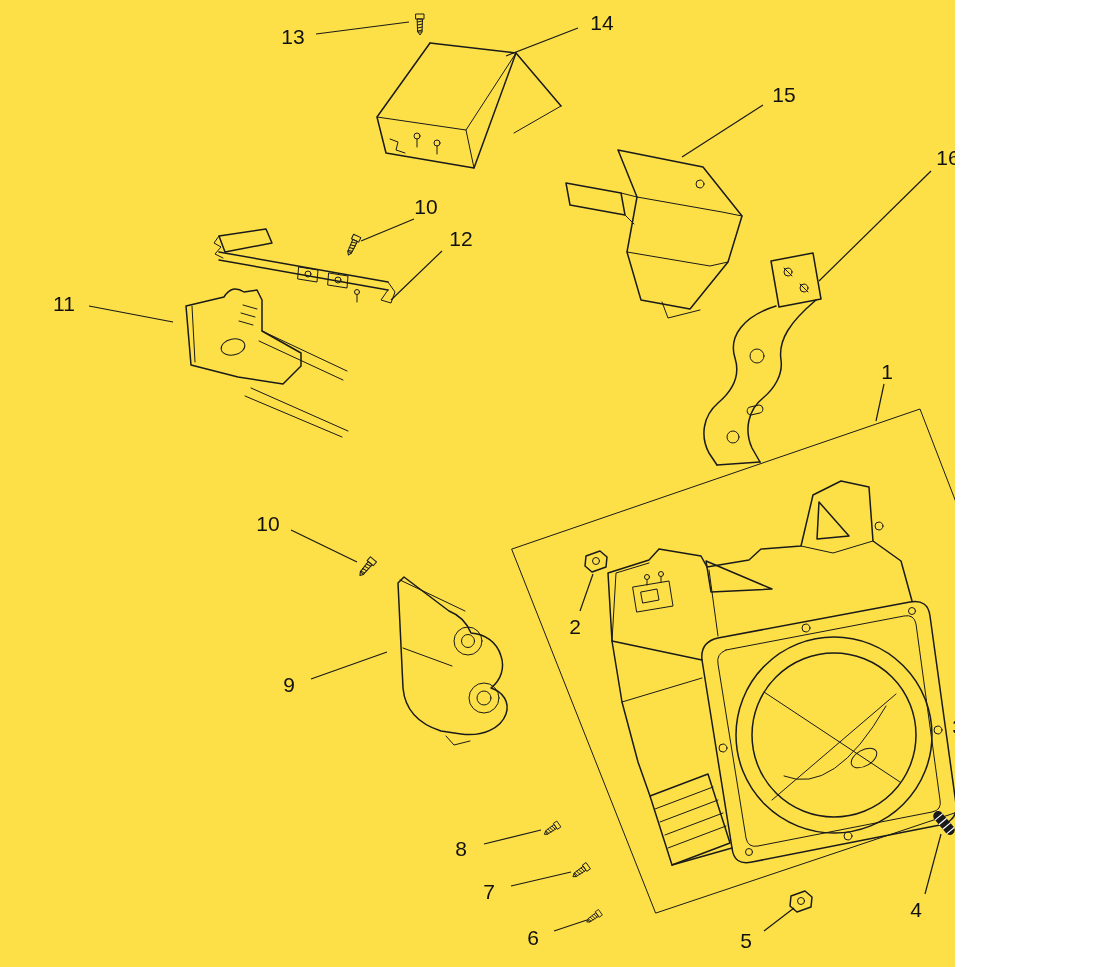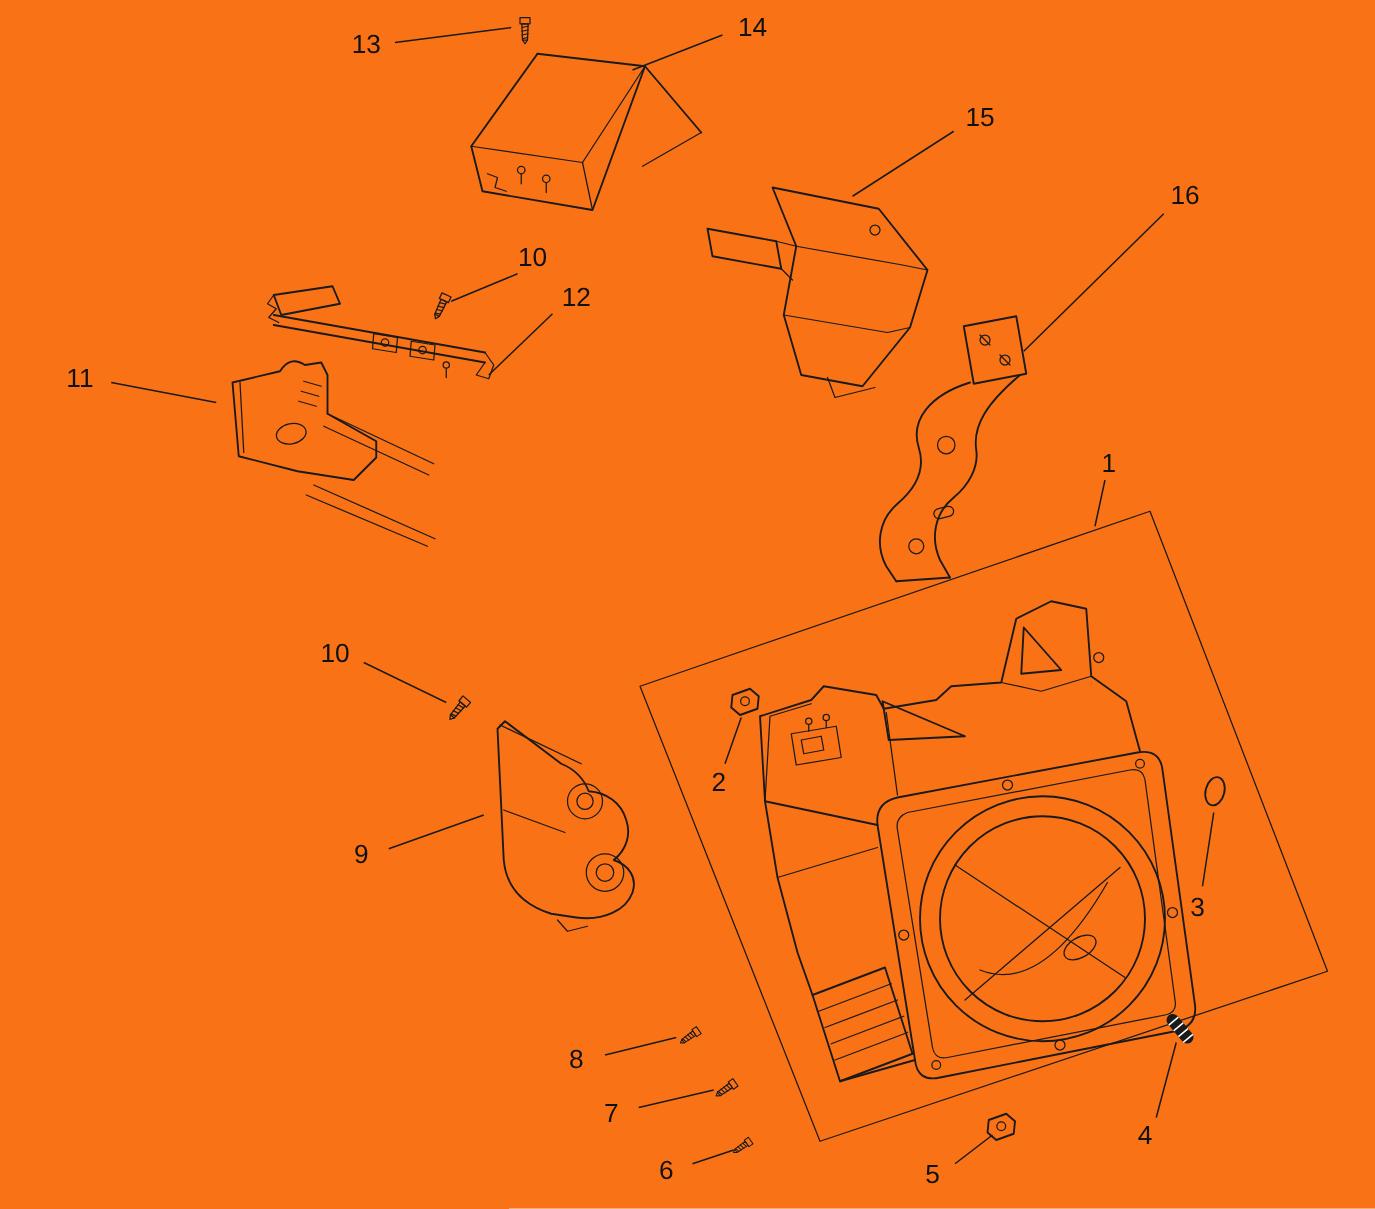--- a/index.html
+++ b/index.html
@@ -1,16 +1,16 @@
 <!DOCTYPE html>
 <html><head>
 <meta charset="utf-8">
 <style>
   html,body{margin:0;padding:0;background:#ffffff;}
-  .stage{position:relative;width:1100px;height:967px;background:#f97316;overflow:hidden;
+  .stage{position:relative;width:955px;height:967px;background:#fde047;overflow:hidden;
          font-family:"Liberation Sans", sans-serif;}
   svg{display:block;}
   .s{fill:none;stroke:#1a1a1a;stroke-width:1.5;stroke-linecap:round;stroke-linejoin:round;}
   .t{fill:none;stroke:#1a1a1a;stroke-width:1;stroke-linecap:round;stroke-linejoin:round;}
   .f{fill:#1a1a1a;stroke:none;}
   .w{stroke:#ffffff;stroke-width:1.2;}
   .leader{stroke:#1a1a1a;stroke-width:1.2;fill:none;}
   .callout{font-family:"Liberation Sans", sans-serif;font-size:21px;fill:#111111;text-anchor:middle;}
 </style>
 </head>

